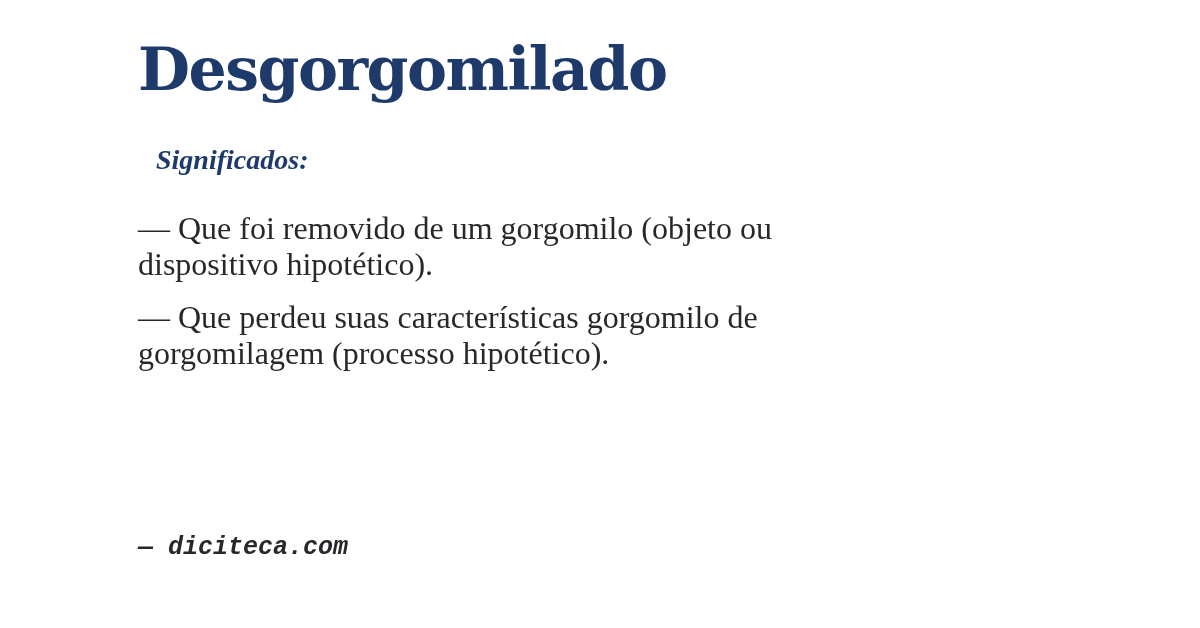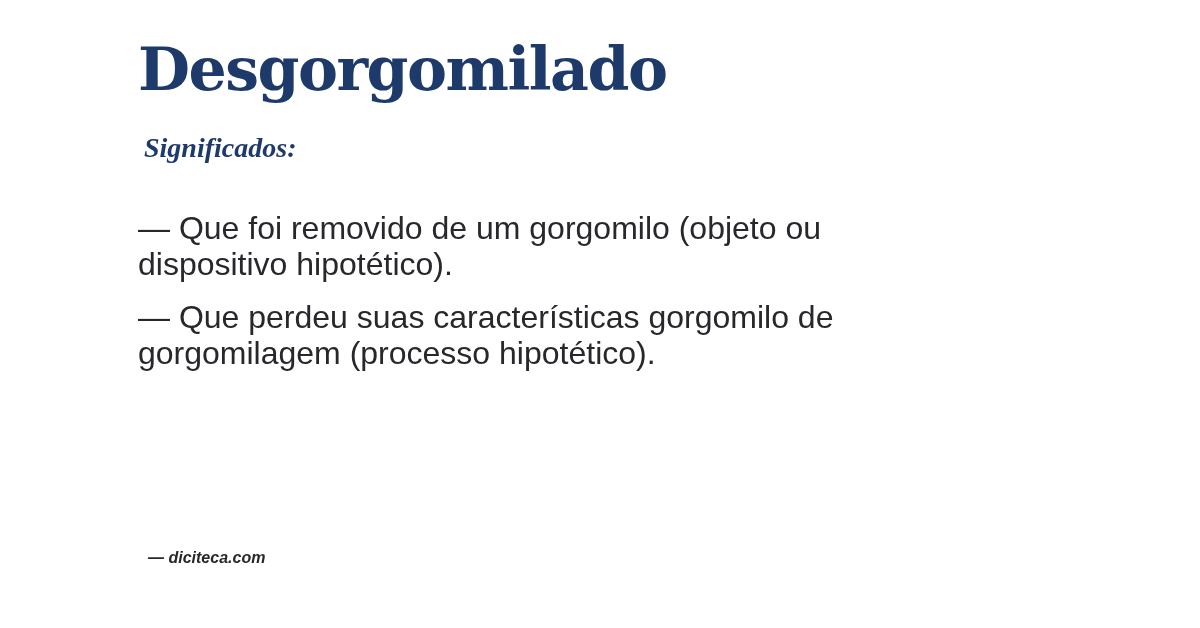--- a/index.html
+++ b/index.html
@@ -28,50 +28,50 @@
     font-weight: 700;
     font-size: 60px;
     line-height: 66px;
     letter-spacing: -1.5px;
     color: var(--accent, #1e3a6b);
   }
   .section-label {
     position: absolute;
     left: 140px;
     top: 127px;
-    margin: 4px;
+    margin: 16px;
     font-family: "Liberation Serif", serif;
     font-style: italic;
     font-weight: 700;
     font-size: 28px;
     line-height: 34px;
     color: var(--accent, #1e3a6b);
   }
   .definitions {
     position: absolute;
     left: 138px;
     top: 210px;
     width: 730px;
   }
   .definition {
     margin: 0 0 17px 0;
-    font-family: Liberation Sans, sans-serif;
+    font-family: Liberation Serif, serif;
     font-size: 32px;
     line-height: 36px;
     color: var(--text, #26282b);
   }
   .attribution {
     position: absolute;
     left: 138px;
     top: 533px;
-    margin: 10px;
-    font-family: Liberation Sans, sans-serif;
+    margin: 0;
+    font-family: Liberation Mono, monospace;
     font-style: italic;
     font-weight: 600;
-    font-size: 16px;
+    font-size: 25px;
     line-height: 30px;
     color: var(--text, #26282b);
   }
 </style>
 </head>
 <body>
 
 <div class="card">
 
   <h1 class="word-title">Desgorgomilado</h1>

